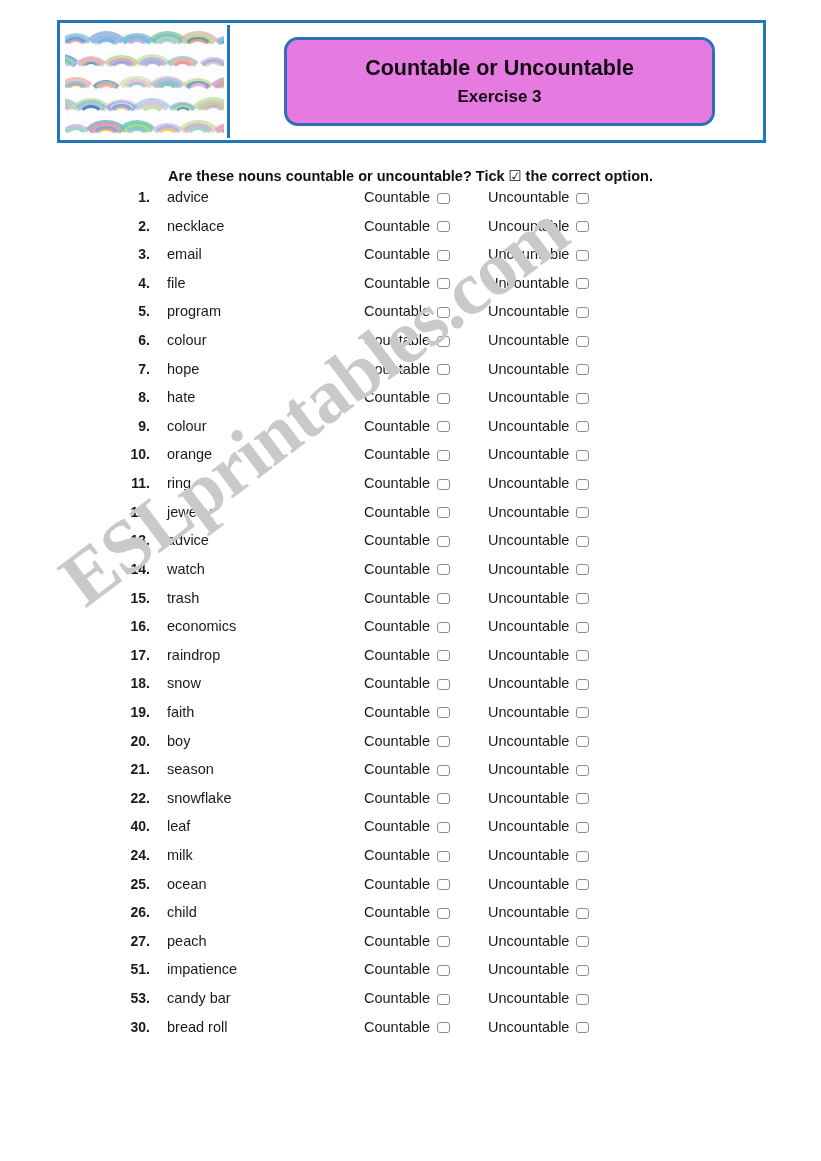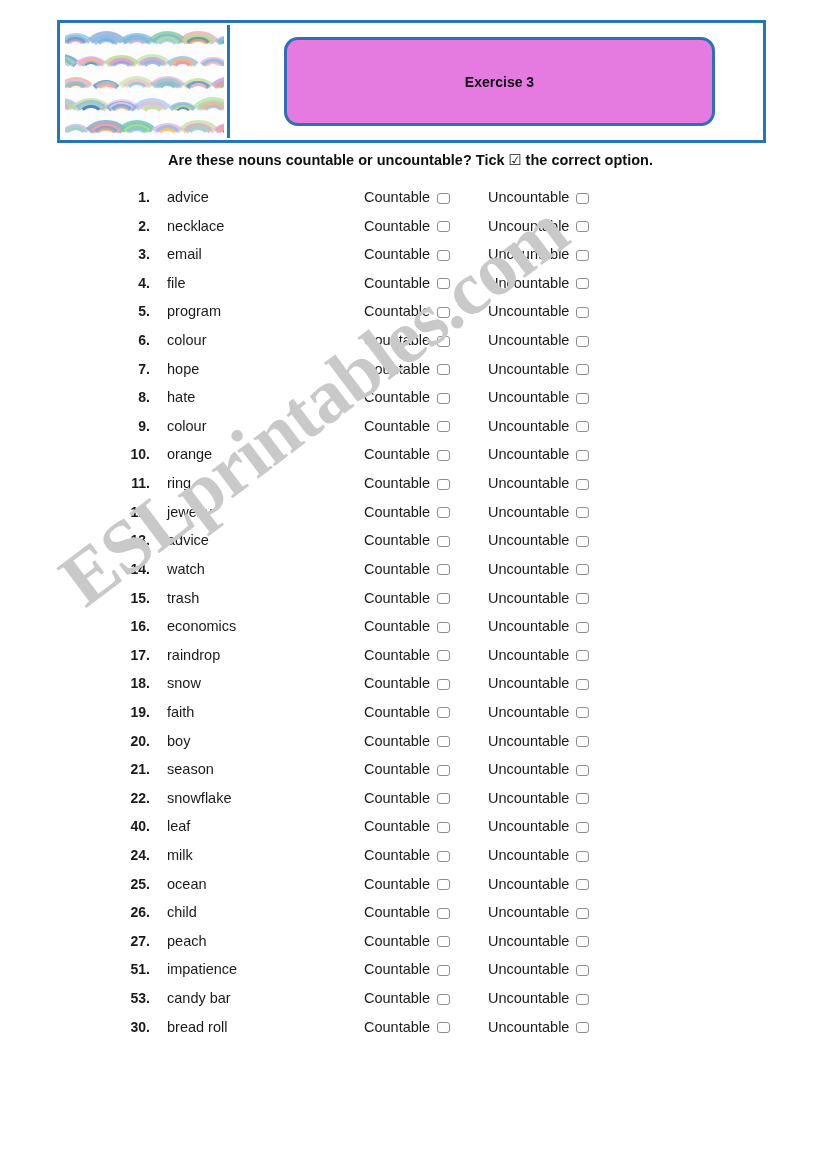--- a/index.html
+++ b/index.html
@@ -109,32 +109,32 @@
     box-sizing: border-box;
   }
   .title-line1 {
     font-size: 21.5px;
     font-weight: bold;
     color: #120a12;
     letter-spacing: 0px;
     line-height: 1;
   }
   .title-line2 {
-    font-size: 14px;
+    font-size: 17px;
     font-weight: bold;
     color: #120a12;
     line-height: 1;
     text-align: center;
   }
 
   
   .instruction {
     position: absolute;
     left: 0;
-    top: 152px;
+    top: 168px;
     width: 821px;
     text-align: center;
     font-size: 14.5px;
     font-weight: bold;
     color: #111111;
     z-index: 3;
   }
   .tick-glyph { font-family: "DejaVu Sans", sans-serif; }
 
   
@@ -329,20 +329,21 @@
           <div class="arc" style="left: 142.316px; top: 94.7528px; width: 42.7888px; height: 21.3944px; border-width: 6.41833px; border-top-color: rgb(245, 183, 207); opacity: 0.95;"></div>
           <div class="arc" style="left: 145.396px; top: 96.2932px; width: 36.6273px; height: 18.3136px; border-width: 5.49409px; border-top-color: rgb(217, 160, 216); opacity: 0.84;"></div>
           <div class="arc" style="left: 148.477px; top: 97.8336px; width: 30.4657px; height: 15.2328px; border-width: 4.56985px; border-top-color: rgb(242, 181, 138); opacity: 0.9;"></div>
           <div class="arc" style="left: 151.558px; top: 99.374px; width: 24.3041px; height: 12.152px; border-width: 3.64561px; border-top-color: rgb(217, 160, 216); opacity: 0.79;"></div>
           <div class="arc" style="left: 154.639px; top: 100.914px; width: 18.1425px; height: 9.07123px; border-width: 2.72137px; border-top-color: rgb(79, 127, 192); opacity: 0.77;"></div>
         </div>
     </div>
 
     <div class="title-cell">
       <div class="title-box">
+        <div class="title-line1">Countable or Uncountable</div>
         <div class="title-line2">Exercise 3</div>
       </div>
     </div>
 
   </div>
 </div>
 
 <div class="instruction">
   <span>Are these nouns countable or uncountable? Tick </span><span class="tick-glyph">☑</span><span> the correct option.</span>
 </div>

